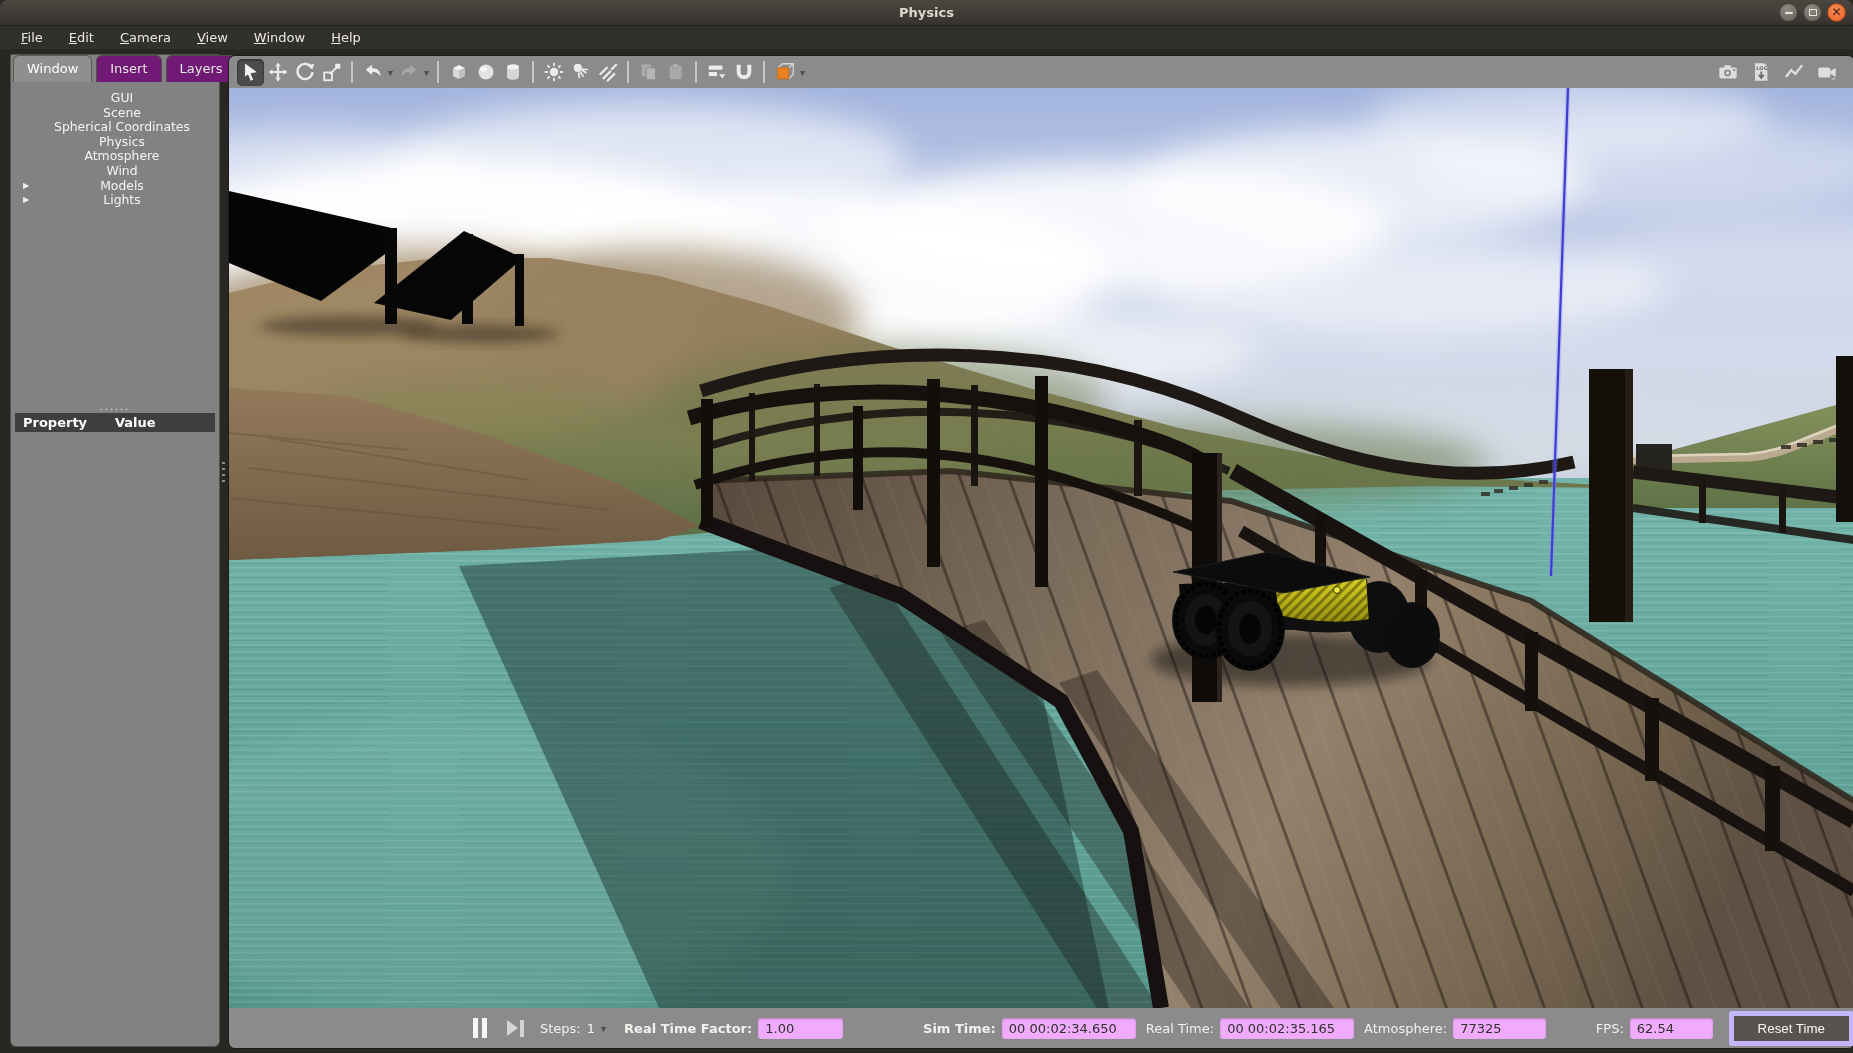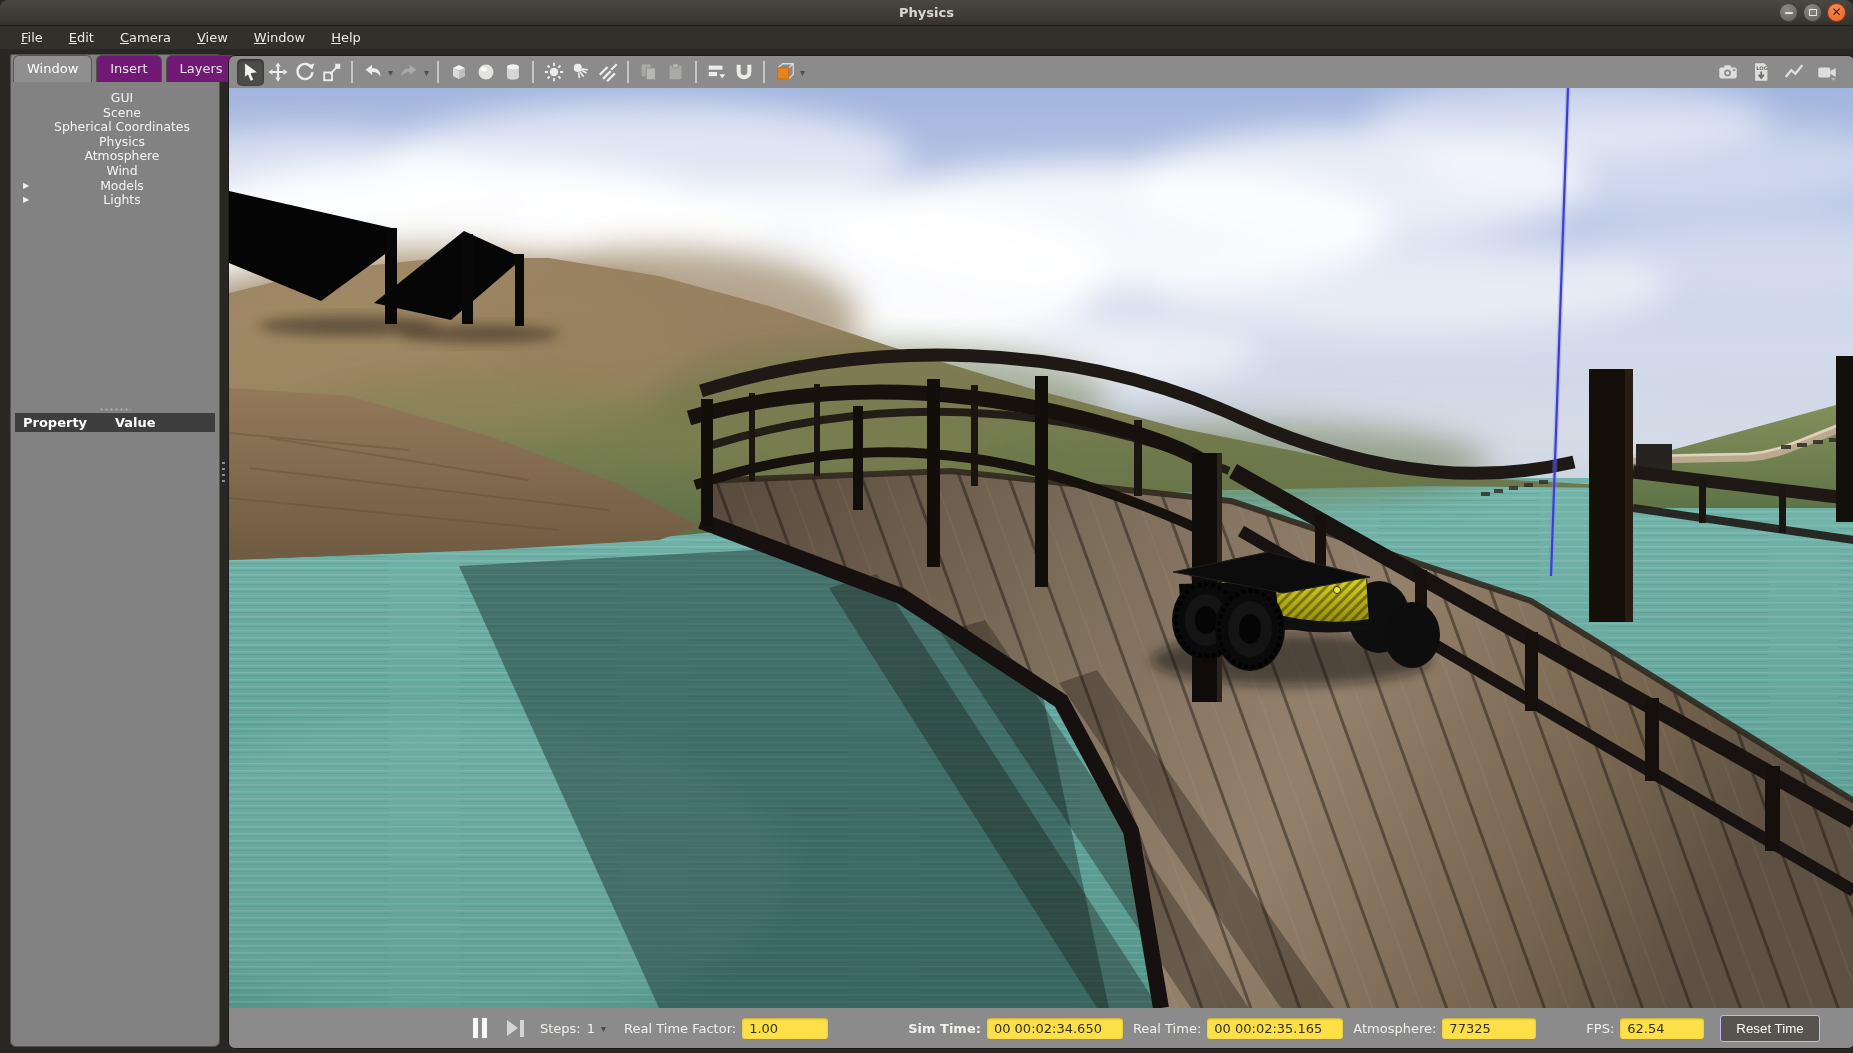--- a/index.html
+++ b/index.html
@@ -60,33 +60,33 @@
   .tb-caret{font-size:10px;color:#504e4a;margin:0 2px;flex:0 0 auto;}
   .tb-right{margin-left:auto;display:flex;align-items:center;gap:6px;margin-right:6px;}
 
   
   .scene{position:relative;width:1625px;height:920px;flex:0 0 auto;background:#bcc8e6;}
   .scene svg{display:block;}
 
   
   .statusbar{height:40px;display:flex;align-items:center;font-size:13px;color:#f2f1ee;padding-left:244px;gap:10px;flex:0 0 auto;}
   .sb-label{white-space:nowrap;}
-  .sb-field{background:#fde047;border-radius:3px;padding:3px 7px;color:#30302d;box-shadow:inset 0 1px 2px rgba(0,0,0,.25);white-space:nowrap;overflow:hidden;box-sizing:border-box;}
+  .sb-field{background:#f0abfc;border-radius:3px;padding:3px 7px;color:#30302d;box-shadow:inset 0 1px 2px rgba(0,0,0,.25);white-space:nowrap;overflow:hidden;box-sizing:border-box;}
   .f-rtf{width:86px;}
   .f-sim{width:136px;}
   .f-real{width:136px;}
   .f-iter{width:94px;}
   .f-fps{width:84px;}
   .pause-btn{display:flex;gap:4px;margin-right:10px;}
   .pause-btn i{display:block;width:5px;height:20px;background:#f8f8f6;}
   .step-btn{display:flex;align-items:center;margin-right:6px;}
   .step-btn .tri{width:0;height:0;border-left:11px solid #d4d4d2;border-top:8px solid transparent;border-bottom:8px solid transparent;}
   .step-btn .bar{width:4px;height:17px;background:#d4d4d2;margin-left:2px;}
   .sb-caret{font-size:10px;color:#4e4c48;margin-left:-4px;}
-  .reset-btn{background:#575450;border:1px solid #c4b5fd;border-radius:3px;color:#fbfbf9;padding:5px 15px;margin-left:6px;white-space:nowrap;}
+  .reset-btn{background:#575450;border:5px solid #c4b5fd;border-radius:3px;color:#fbfbf9;padding:5px 24px;margin-left:6px;white-space:nowrap;}
 </style>
 </head>
 <body>
 
 <div id="app">
 
   <div class="titlebar">
     <div class="title">Physics</div>
     <div class="win-controls">
       <div class="wbtn">
@@ -514,21 +514,21 @@
           <i></i>
           <i></i>
         </div>
       <div class="step-btn">
           <span class="tri"></span>
           <span class="bar"></span>
         </div>
       <span class="sb-label">Steps:</span>
       <span style="margin-left:-4px;">1</span>
       <span class="sb-caret">▾</span>
-      <span class="sb-label" style="margin-left:8px;">Real Time Factor:</span>
+      <span class="sb-label" style="margin-left:8px;font-weight:bold;">Real Time Factor:</span>
       <span class="sb-field f-rtf" style="margin-left:-4px;">1.00</span>
       <span class="sb-label" style="margin-left:70px;font-weight:bold;">Sim Time:</span>
       <span class="sb-field f-sim" style="margin-left:-4px;">00 00:02:34.650</span>
       <span class="sb-label" style="margin-left:0px;">Real Time:</span>
       <span class="sb-field f-real" style="margin-left:-4px;">00 00:02:35.165</span>
       <span class="sb-label">Atmosphere:</span>
       <span class="sb-field f-iter" style="margin-left:-4px;">77325</span>
       <span class="sb-label" style="margin-left:40px;">FPS:</span>
       <span class="sb-field f-fps" style="margin-left:-4px;">62.54</span>
       <button class="reset-btn">Reset Time</button>

